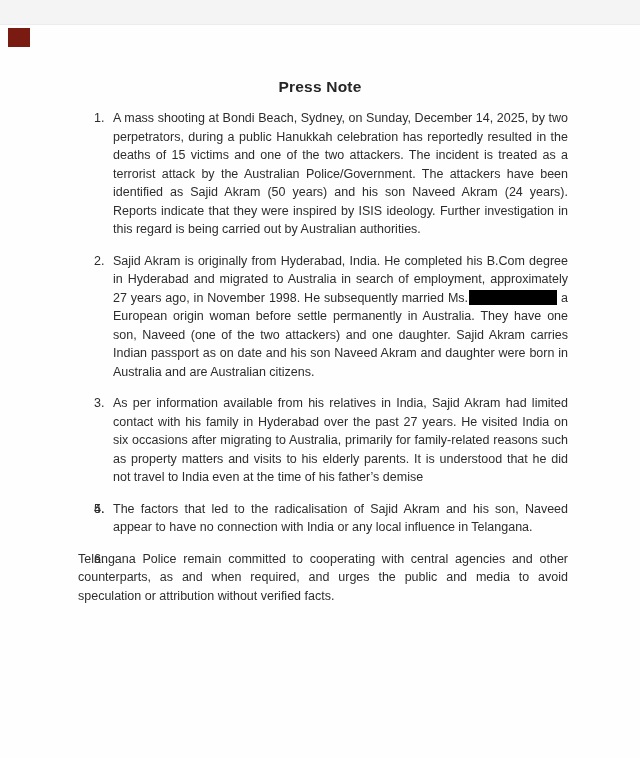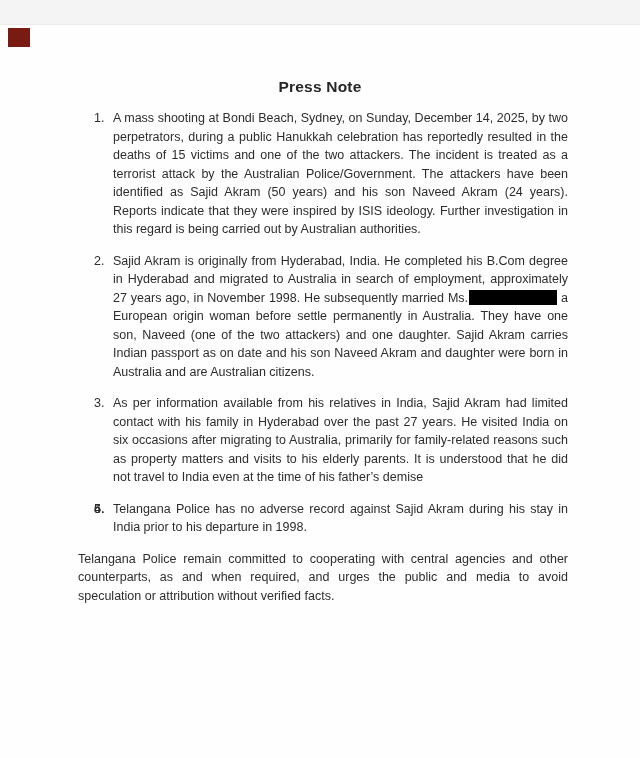--- a/index.html
+++ b/index.html
@@ -74,22 +74,22 @@
     <ol class="press-list">
 
       <li><span class="num">1.</span><span>A mass shooting at Bondi Beach, Sydney, on Sunday, December 14, 2025, by two perpetrators, during a public Hanukkah celebration has reportedly resulted in the deaths of 15 victims and one of the two attackers. The incident is treated as a terrorist attack by the Australian Police/Government. The attackers have been identified as Sajid Akram (50 years) and his son Naveed Akram (24 years). Reports indicate that they were inspired by ISIS ideology. Further investigation in this regard is being carried out by Australian authorities.</span></li>
 
       <li><span class="num">2.</span><span>Sajid Akram is originally from Hyderabad, India. He completed his B.Com degree in Hyderabad and migrated to Australia in search of employment, approximately 27 years ago, in November 1998. He subsequently married Ms.</span><span class="redaction"></span> <span>a European origin woman before settle permanently in Australia. They have one son, Naveed (one of the two attackers) and one daughter. Sajid Akram carries Indian passport as on date and his son Naveed Akram and daughter were born in Australia and are Australian citizens.</span></li>
 
       <li><span class="num">3.</span><span>As per information available from his relatives in India, Sajid Akram had limited contact with his family in Hyderabad over the past 27 years. He visited India on six occasions after migrating to Australia, primarily for family-related reasons such as property matters and visits to his elderly parents. It is understood that he did not travel to India even at the time of his father’s demise</span></li>
 
       <li><span class="num">4.</span></li>
 
-      <li><span class="num">5.</span></li>
+      <li><span class="num">5.</span><span>The factors that led to the radicalisation of Sajid Akram and his son, Naveed appear to have no connection with India or any local influence in Telangana.</span></li>
 
-      <li><span class="num">6.</span><span>Telangana Police has no adverse record against Sajid Akram during his stay in India prior to his departure in 1998.</span></li>
+      <li><span class="num">6.</span></li>
 
     </ol>
 
     <div class="closing">Telangana Police remain committed to cooperating with central agencies and other counterparts, as and when required, and urges the public and media to avoid speculation or attribution without verified facts.</div>
   </div>
 
 </div>
 
 </body></html>

